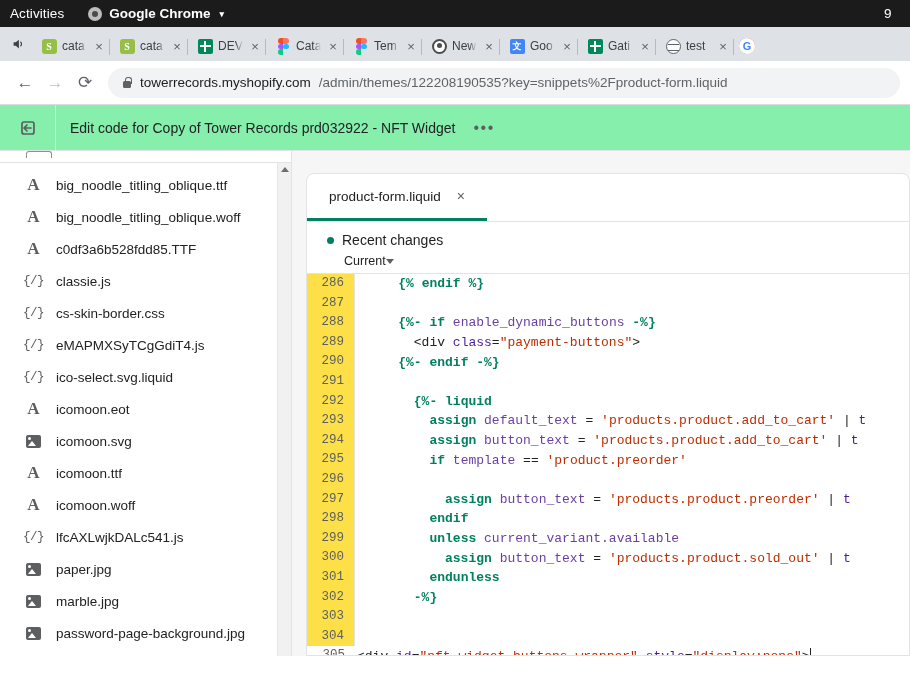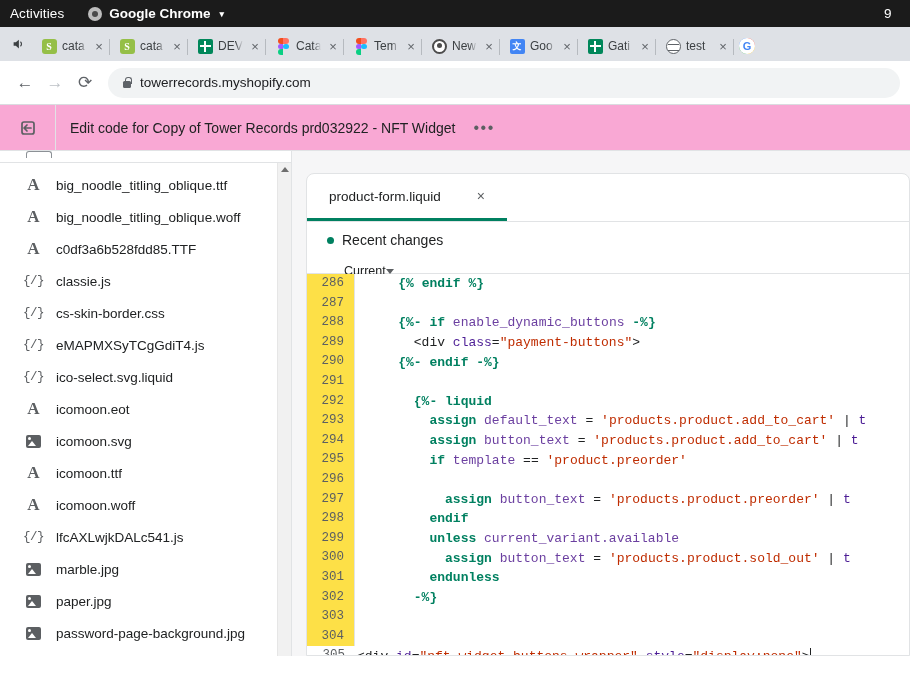--- a/index.html
+++ b/index.html
@@ -124,21 +124,21 @@
     content:"";position:absolute;left:1px;top:4.5px;width:8px;height:7px;background:#5f6368;border-radius:1.5px;
   }
   .lock-icon::after{
     content:"";position:absolute;left:2.5px;top:0.5px;width:5px;height:6px;
     border:1.6px solid #5f6368;border-bottom:none;border-radius:3px 3px 0 0;
   }
   .url-dim{ color:#5f6368; }
 
   
   .admin-bar{
-    height:46px; background:#f9a8d4; display:flex; align-items:center;
+    height:46px; background:#86efac; display:flex; align-items:center;
     border-bottom:1px solid #e1e3e5;
   }
   .admin-exit{
     width:56px; height:46px; display:flex; align-items:center; justify-content:center;
     border-right:1px solid #e1e3e5; color:#5c5f62;
   }
   .admin-title{
     margin-left:14px; font-size:14px; color:#202223; white-space:nowrap;
   }
   .admin-dots{
@@ -200,34 +200,34 @@
     padding:22px 0 0 14px;
   }
   .ed-card{
     background:#fff; border:1px solid #e1e3e5; border-radius:8px 8px 0 0;
     width:100%; height:100%; overflow:hidden;
   }
   .ed-tabs{
     height:48px; display:flex; align-items:stretch; border-bottom:1px solid #e1e3e5;
   }
   .ed-tab{
-    display:flex; align-items:center; gap:36px; padding:0 22px;
+    display:flex; align-items:center; gap:16px; padding:0 22px;
     font-size:13.5px; color:#202223; border-bottom:3px solid #008060;
     position:relative; top:0;
   }
   .ed-tab .x{ color:#5c5f62; font-size:14px; }
 
   .recent-bar{
     height:52px; padding:10px 0 0 20px; background:#fff;
     border-bottom:1px solid #e1e3e5;
   }
   .recent-row{ display:flex; align-items:center; gap:8px; }
   .recent-dot{ width:7px;height:7px;border-radius:50%;background:#008060; flex:none;}
   .recent-label{ font-size:14px; color:#202223; }
-  .current-row{ display:flex; align-items:center; gap:0; margin-left:17px; margin-top:16px; }
+  .current-row{ display:flex; align-items:center; gap:0; margin-left:17px; margin-top:6px; }
   .current-label{ font-size:12.5px; color:#202223; }
   .caret-dn{
     width:0;height:0;border-left:4px solid transparent;border-right:4px solid transparent;
     border-top:5px solid #5c5f62;
   }
 
   
   .code-area{
     position:relative; background:#fff; height:100%;
     font-family:"Liberation Mono","DejaVu Sans Mono",monospace; font-size:13px;
@@ -362,20 +362,21 @@
   </div>
 </div>
 
 <div class="omnirow">
   <div class="nav-btn">←</div>
   <div class="nav-btn disabled">→</div>
   <div class="nav-btn">⟳</div>
   <div class="omnibox">
     <span class="lock-icon"></span>
     <span>towerrecords.myshopify.com</span>
+      <span class="url-dim">/admin/themes/122208190535?key=snippets%2Fproduct-form.liquid</span>
   </div>
 </div>
 
 <div class="admin-bar">
   <div class="admin-exit">
     <svg width="20" height="20" viewBox="0 0 20 20" aria-hidden="true">
       <rect x="4" y="4" width="12" height="12" rx="2" fill="none" stroke="#5c5f62" stroke-width="1.7"></rect>
       <path d="M13 10H6.5M9 7l-3 3 3 3" stroke="#5c5f62" stroke-width="1.7" fill="none" stroke-linecap="round" stroke-linejoin="round"></path>
     </svg>
   </div>
@@ -436,27 +437,27 @@
         <span>icomoon.woff</span>
       </div>
       <div class="file-item">
         <span class="file-ico ico-code">{/}</span>
         <span>lfcAXLwjkDALc541.js</span>
       </div>
       <div class="file-item">
         <span class="file-ico">
             <span class="ico-img"></span>
           </span>
-        <span>marble.jpg</span>
+        <span>paper.jpg</span>
       </div>
       <div class="file-item">
         <span class="file-ico">
             <span class="ico-img"></span>
           </span>
-        <span>paper.jpg</span>
+        <span>marble.jpg</span>
       </div>
       <div class="file-item">
         <span class="file-ico">
             <span class="ico-img"></span>
           </span>
         <span>password-page-background.jpg</span>
       </div>
       <div class="file-item">
         
         

